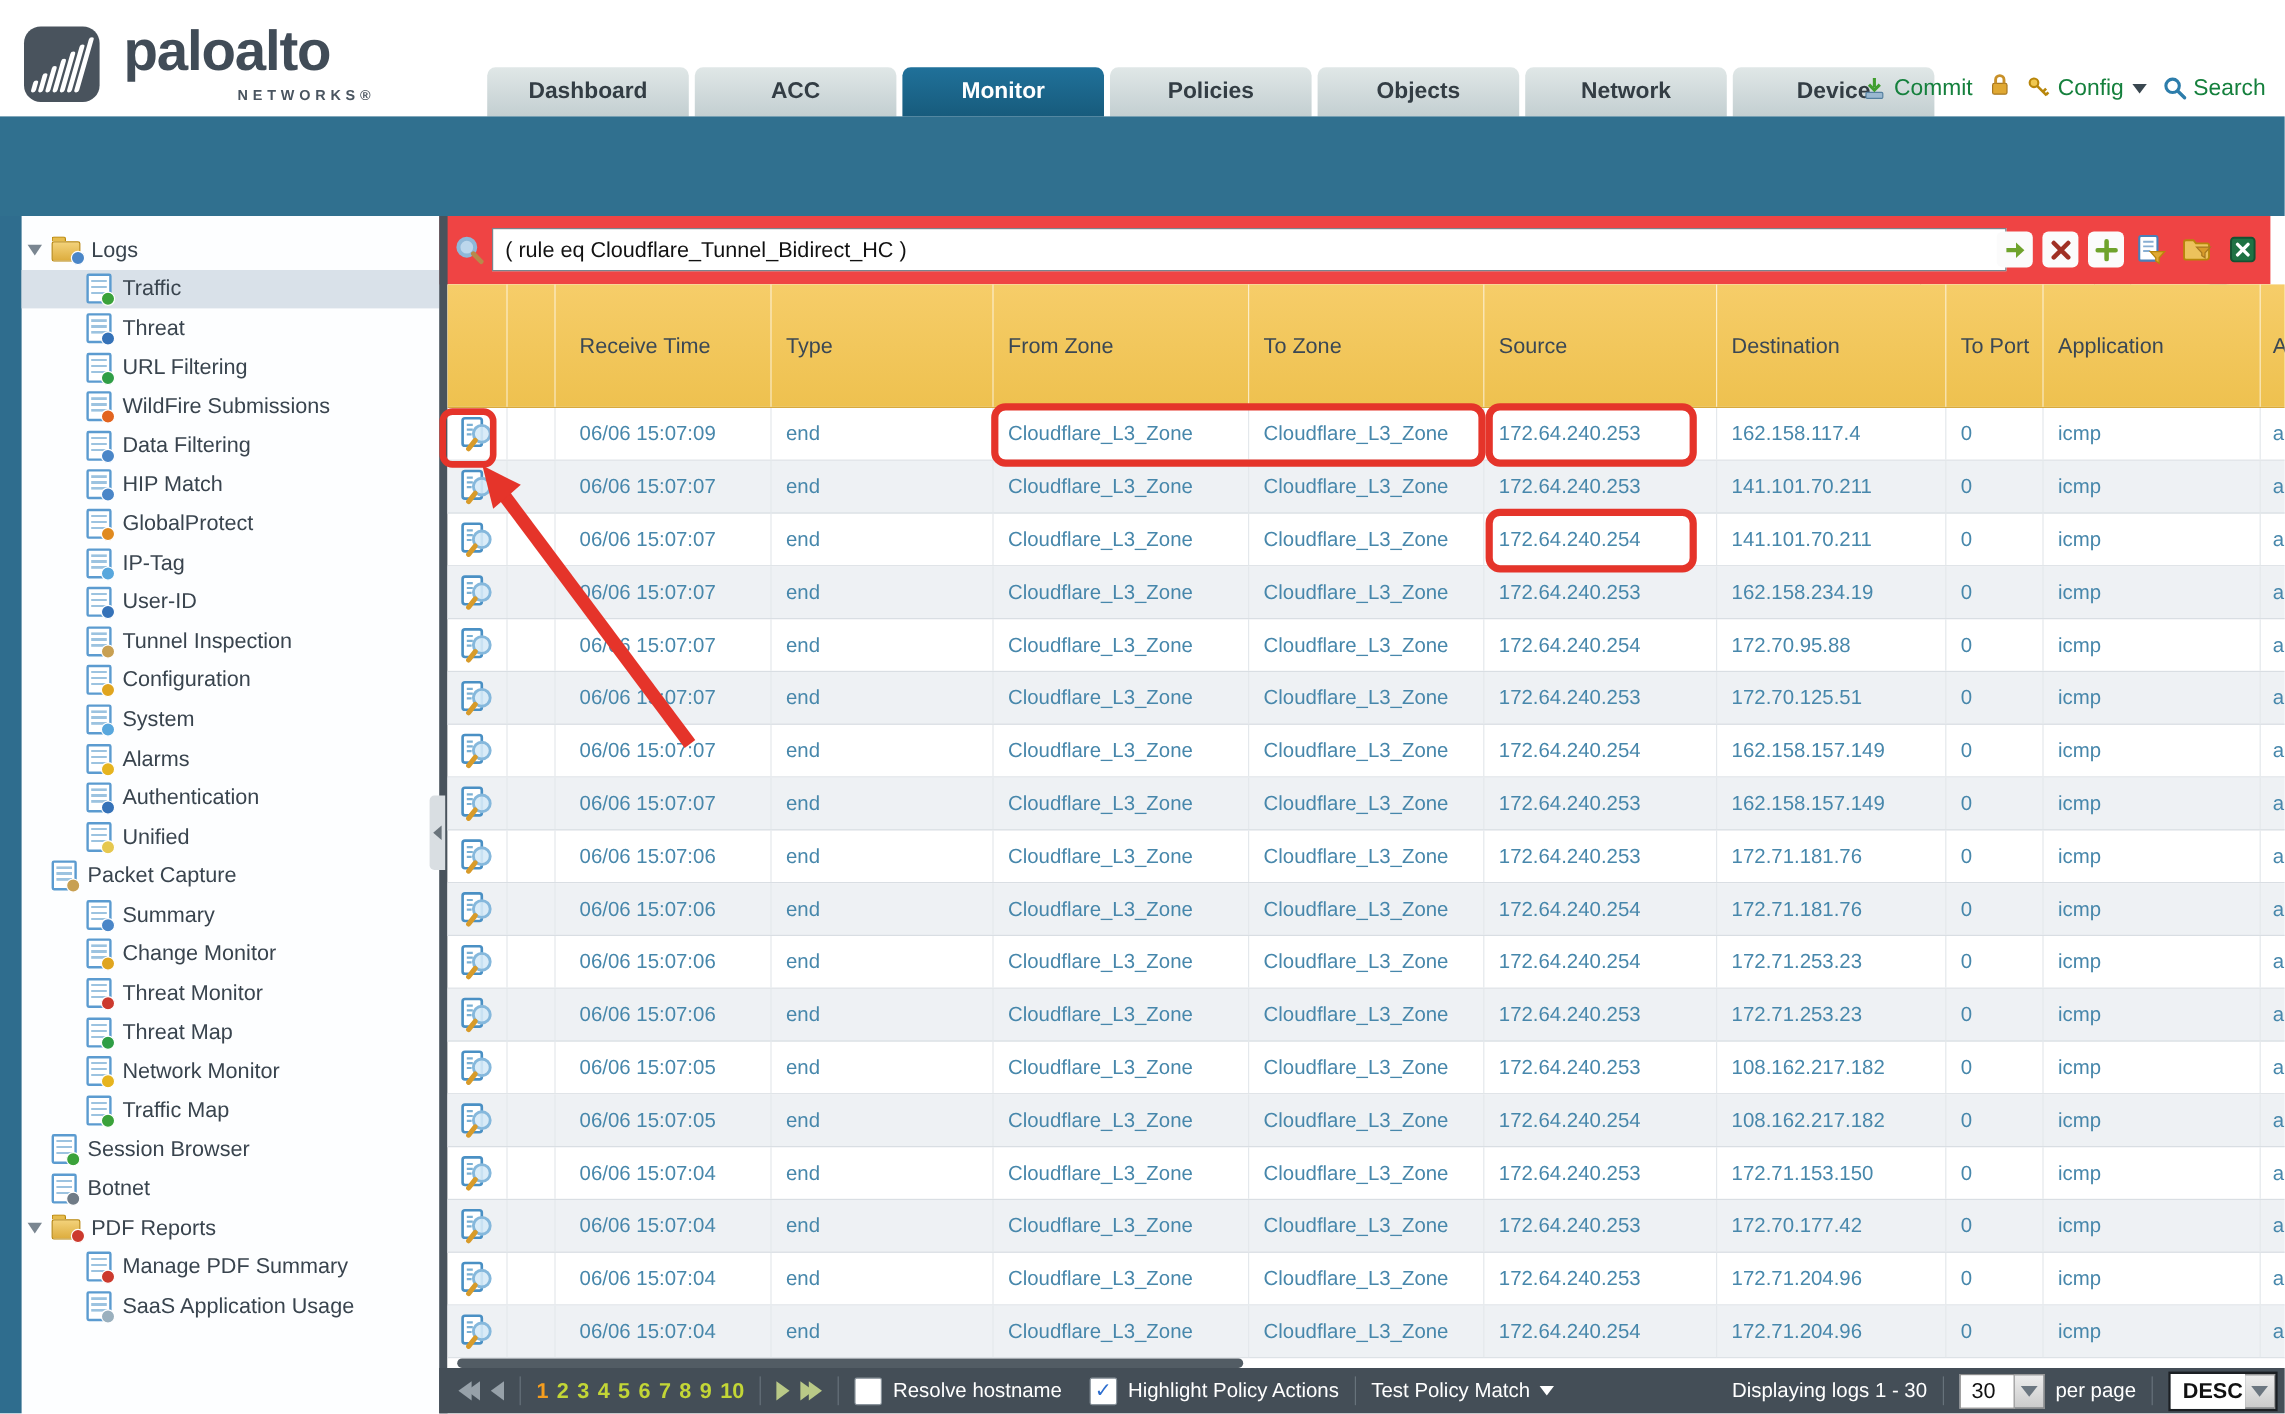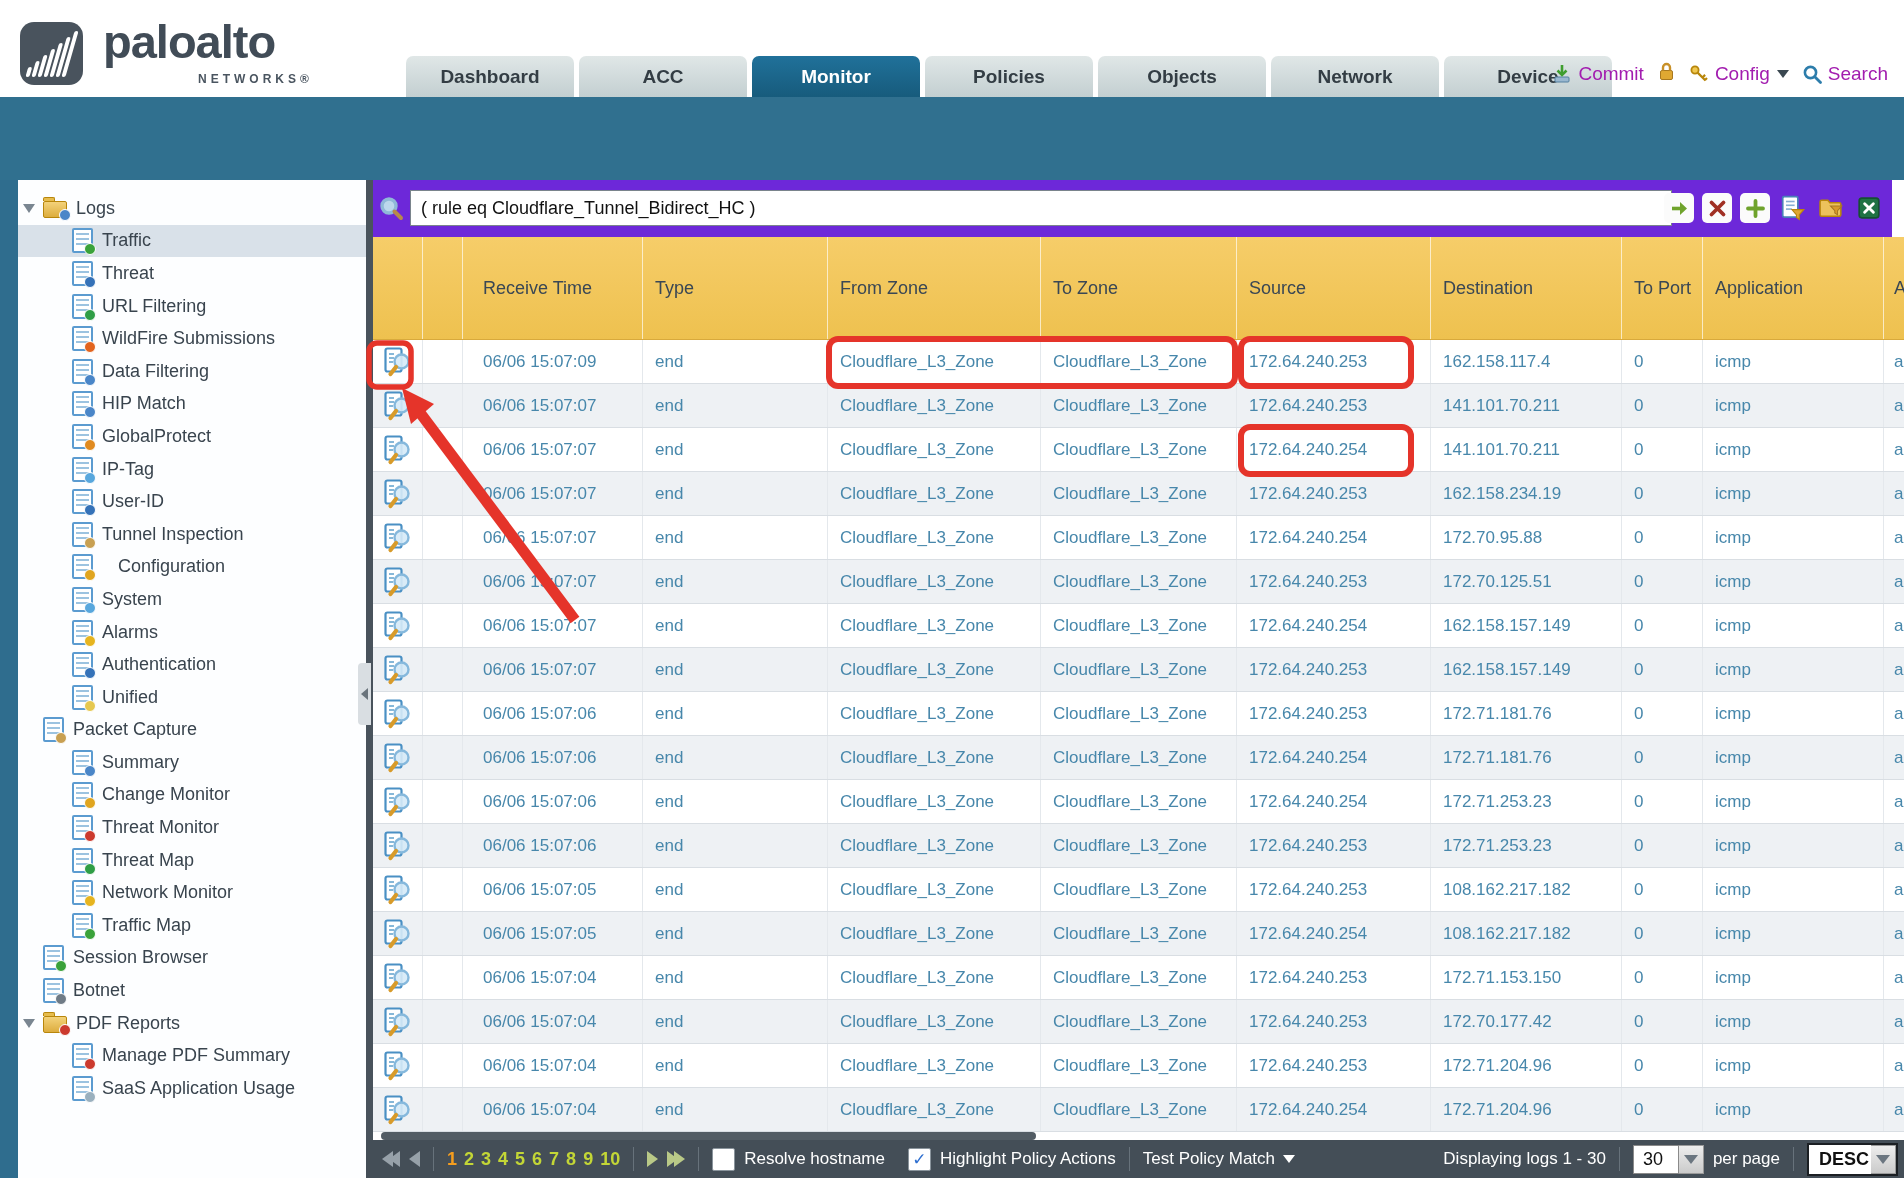--- a/index.html
+++ b/index.html
@@ -11,37 +11,37 @@
              display:flex;align-items:center;justify-content:center;}
   .logo-bars{display:flex;align-items:flex-end;gap:2px;transform:skewX(-16deg);height:46px;}
   .logo-bars i{display:block;width:4px;background:#fff;border-radius:2px;}
   .logo-word{position:absolute;left:103px;top:14px;font-size:47px;font-weight:bold;color:#414c57;letter-spacing:-1px;}
   .logo-sub{position:absolute;left:198px;top:72px;font-size:12px;font-weight:bold;color:#4a5560;letter-spacing:4px;}
   .tabs{position:absolute;left:406px;bottom:0;display:flex;gap:5px;}
   .tab{width:168px;height:41px;line-height:41px;text-align:center;font-size:19px;font-weight:bold;color:#333d44;
        background:linear-gradient(#e0e7e7,#c3cfd1);border-radius:7px 7px 0 0;cursor:pointer;}
   .tab.active{background:linear-gradient(#20719a,#175b7c);color:#fff;}
   .userbar{position:absolute;right:16px;bottom:10px;display:flex;align-items:center;gap:13px;
-           color:#a21caf;font-size:19px;}
+           color:#15803d;font-size:19px;}
   .ub-item{display:flex;align-items:center;gap:5px;cursor:pointer;}
   .caret-dn{width:0;height:0;border-left:6px solid transparent;border-right:6px solid transparent;border-top:8px solid #3a4750;margin-left:2px;}
   
   .tealband{position:absolute;left:0;top:97px;width:1904px;height:83px;background:#30708f;}
   .manual-wrap{position:absolute;left:1600px;top:133px;display:flex;height:37px;}
   .sel-box{background:#fff;border:1px solid #8a8a8a;display:flex;align-items:center;padding:0 9px;font-size:18px;color:#111;box-sizing:border-box;}
   .sel-btn{width:30px;border:1px solid #9a9a9a;border-left:none;background:linear-gradient(#ededed,#cbcbcb);
            display:flex;align-items:center;justify-content:center;cursor:pointer;box-sizing:border-box;}
   .sel-btn i{width:0;height:0;border-left:7px solid transparent;border-right:7px solid transparent;border-top:9px solid #6b7680;}
   .manual-wrap .sel-box{width:146px;}
   .refresh-btn{position:absolute;left:1790px;top:137px;width:30px;height:30px;cursor:pointer;}
   .help-group{position:absolute;left:1834px;top:137px;display:flex;align-items:center;gap:5px;color:#fff;font-size:19px;}
   .help-circle{width:27px;height:27px;border-radius:50%;background:radial-gradient(circle at 35% 30%,#6db2e0,#1f6294);
                border:1px solid #cfe3f2;color:#fff;font-weight:bold;font-size:17px;display:flex;align-items:center;justify-content:center;}
   
-  .filterbar{position:absolute;left:366px;top:180px;right:12px;height:57px;background:#6d28d9;}
+  .filterbar{position:absolute;left:366px;top:180px;right:12px;height:57px;background:#ef4444;}
   .search-glyph{position:absolute;left:12px;top:15px;}
   .filter-input{position:absolute;left:44px;top:10px;width:1262px;height:36px;box-sizing:border-box;
                 border:1px solid #7a848c;background:#fff;font-size:18px;color:#111;padding:0 10px;
                 font-family:"Liberation Sans","DejaVu Sans",sans-serif;}
   .filter-actions{position:absolute;right:8px;top:13px;display:flex;gap:8px;}
   .fbtn{width:30px;height:30px;border-radius:5px;background:#fbfbfb;display:flex;align-items:center;justify-content:center;cursor:pointer;}
   .fbtn.bare{background:transparent;}
   
   .sidebar{position:absolute;left:0;top:180px;width:366px;bottom:0;background:#fdfeff;}
   .sidebar::before{content:"";position:absolute;left:0;top:0;width:18px;height:100%;background:#2f6d8e;}
@@ -309,21 +309,21 @@
       <div class="tree-item d1" data-name="sidebar-item-user-id">
         <div class="tree-icon" data-name="user-id-icon"></div>
         <div data-name="sidebar-item-label" style="display: inline;">User-ID</div>
       </div>
       <div class="tree-item d1" data-name="sidebar-item-tunnel-inspection">
         <div class="tree-icon" data-name="tunnel-inspection-icon"></div>
         <div data-name="sidebar-item-label" style="display: inline;">Tunnel Inspection</div>
       </div>
       <div class="tree-item d1" data-name="sidebar-item-configuration">
         <div class="tree-icon" data-name="configuration-icon"></div>
-        <div data-name="sidebar-item-label" style="display: inline; margin-left: 16px;">Configuration</div>
+        <div data-name="sidebar-item-label" style="display: inline;">Configuration</div>
       </div>
       <div class="tree-item d1" data-name="sidebar-item-system">
         <div class="tree-icon" data-name="system-icon"></div>
         <div data-name="sidebar-item-label" style="display: inline;">System</div>
       </div>
       <div class="tree-item d1" data-name="sidebar-item-alarms">
         <div class="tree-icon" data-name="alarms-icon"></div>
         <div data-name="sidebar-item-label" style="display: inline;">Alarms</div>
       </div>
       <div class="tree-item d1" data-name="sidebar-item-authentication">

